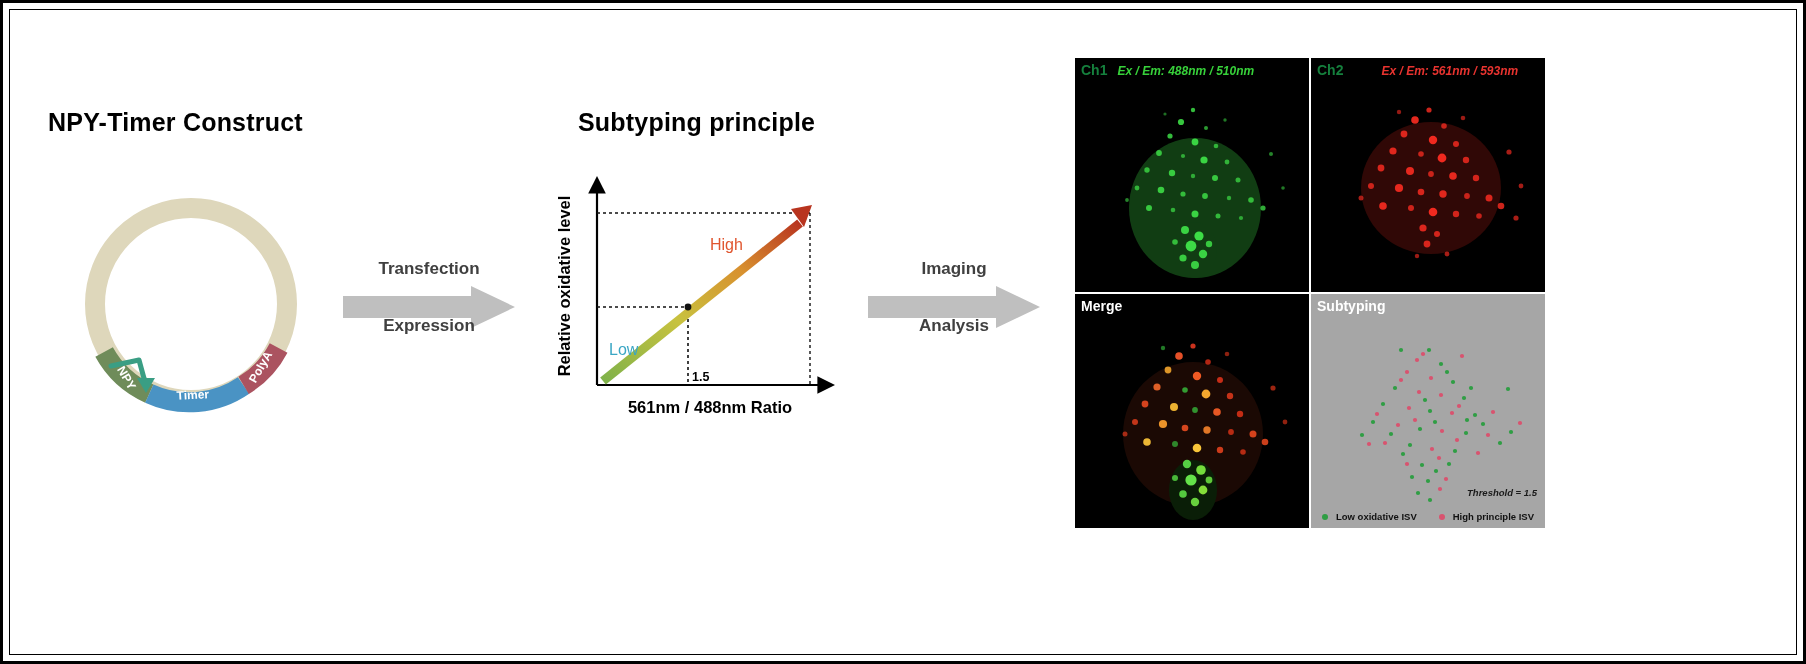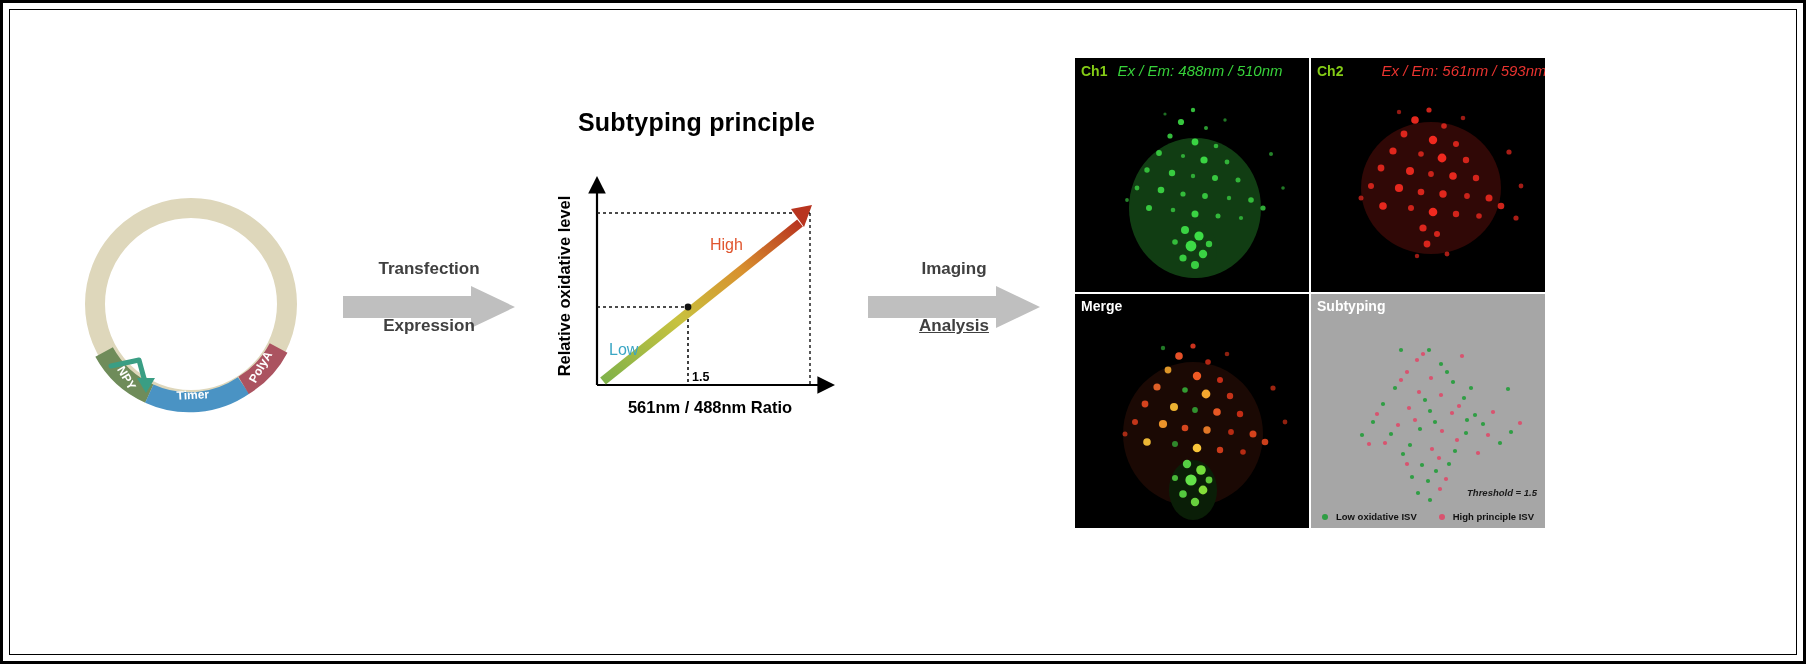--- a/index.html
+++ b/index.html
@@ -57,22 +57,22 @@
     display:grid;grid-template-columns:1fr 1fr;grid-template-rows:1fr 1fr;
     gap:2px;background:#ffffff;
   }
   .mpanel{position:relative;overflow:hidden;background:#000;}
   .mpanel.gray{background:#c2410c;text-decoration:underline;}
   .mhead{
     position:absolute;left:6px;top:4px;right:4px;
     display:flex;align-items:baseline;gap:10px;
     z-index:5;pointer-events:none;white-space:nowrap;
   }
-  .mch{font-size:14px;font-weight:bold;color:#84cc16;}
-  .mex{font-size:15px;font-weight:normal;font-style:italic;}
+  .mch{font-size:14px;font-weight:bold;color:#15803d;}
+  .mex{font-size:12px;font-weight:bold;font-style:italic;}
   .mex.green{color:#37d13a;}
   .mex.red{color:#e8332f;padding-left:28px;}
   .mlabel{
     position:absolute;left:6px;top:4px;z-index:5;
     font-size:14px;font-weight:bold;color:#ffffff;
   }
   .threshold-note{
     position:absolute;right:8px;bottom:30px;z-index:5;
     font-size:9.5px;font-style:italic;font-weight:bold;color:#1a1a1a;
   }
@@ -84,20 +84,21 @@
   .legend-dot{width:6px;height:6px;border-radius:50%;display:block;}
   .legend-text{font-size:9.5px;color:#111;font-weight:bold;}
   .mcanvas{position:absolute;inset:0;}
 </style>
 </head>
 <body>
 
 <div class="figure">
   <div class="inner-frame"></div>
 
+  <div class="panel-title" id="construct-title">NPY-Timer Construct</div>
 
   <div class="panel-title" id="subtyping-title">Subtyping principle</div>
 
 
   <div id="plasmid">
     <svg width="232" height="232" viewBox="0 0 232 232">
 
       <circle cx="116" cy="116" r="96" fill="none" stroke="#ded7bb" stroke-width="20"></circle>
 
       <path d="M 29.1 164 A 96 96 0 0 0 74.3 205.6" fill="none" stroke="#6f8c5a" stroke-width="20" stroke-linecap="butt"></path>
@@ -167,21 +168,21 @@
       <text class="axis-title" x="162" y="240" text-anchor="middle">561nm / 488nm Ratio</text>
     </svg>
   </div>
 
   <div class="block-arrow" style="left:865px;top:283px;">
     <svg width="172" height="42" viewBox="0 0 172 42">
       <path d="M 0 10 L 128 10 L 128 0 L 172 21 L 128 42 L 128 32 L 0 32 Z" fill="#bfbfbf"></path>
     </svg>
   </div>
   <div class="arrow-caption" style="left:865px;top:256px;width:172px;">Imaging</div>
-  <div class="arrow-caption" style="left:865px;top:313px;width:172px;text-decoration:underline;">Analysis</div>
+  <div class="arrow-caption" style="left:865px;top:313px;width:172px;">Analysis</div>
 
   <div id="micro-grid">
 
     <div class="mpanel">
       <svg class="mcanvas" viewBox="0 0 234 234" preserveAspectRatio="none">
         <rect width="234" height="234" fill="#000"></rect>
         <g fill="#3ddc46">
           <circle cx="118" cy="52" r="2.2" opacity=".85"></circle>
             <circle cx="106" cy="64" r="3.1" opacity=".9"></circle>
           <circle cx="131" cy="70" r="2.0" opacity=".7"></circle>

